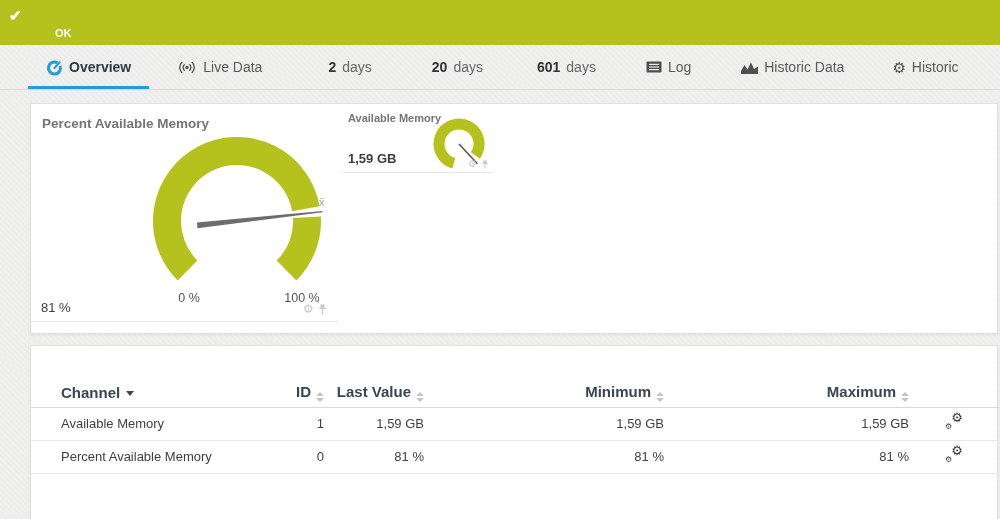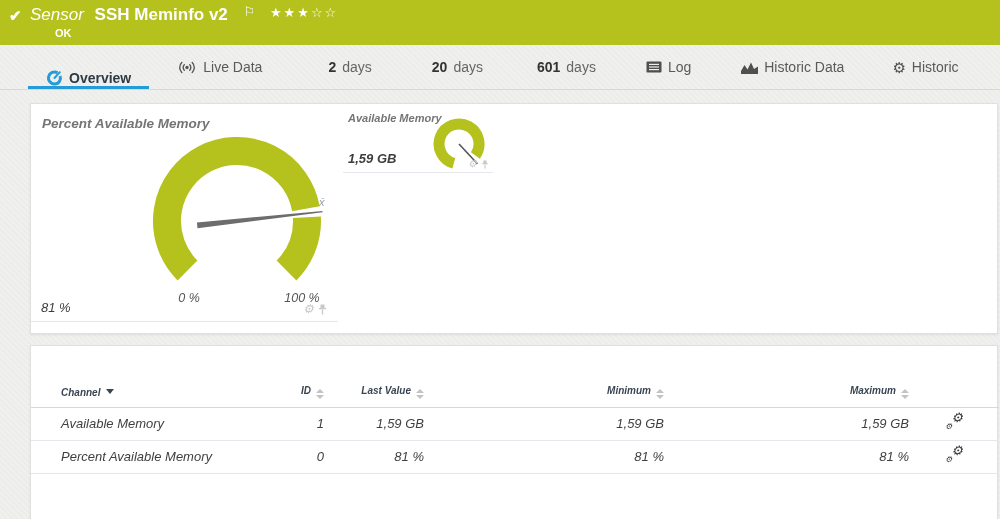--- a/index.html
+++ b/index.html
@@ -20,29 +20,29 @@
   .title-kind{font-style:italic;}
   .title-name{font-weight:bold;margin-left:6px;}
   .flag{font-size:13px;margin-left:11px;position:relative;top:-4px;}
   .stars{font-size:13px;letter-spacing:2px;margin-left:10px;position:relative;top:-3px;}
   .ok-status{position:absolute;left:55px;top:27px;font-size:11px;font-weight:bold;}
   
   .tabs{position:absolute;left:0;top:45px;width:1000px;height:45px;display:flex;align-items:stretch;
     padding-left:28px;border-bottom:1px solid #d8d8d4;}
   .tab{display:flex;align-items:center;gap:6px;padding:3px 18px 0 18px;font-size:14px;color:#5a5a5a;
     border-bottom:3px solid transparent;cursor:pointer;white-space:nowrap;}
-  .tab.active{border-bottom-color:var(--blue);color:#2e3a46;font-weight:bold;align-items:flex-end;}
+  .tab.active{border-bottom-color:var(--blue);color:#2e3a46;font-weight:bold;}
   .tab b{color:#333;font-weight:bold;}
   .tab .unit{color:#666;text-align:center;}
   .tab.ml10{margin-left:10px}.tab.ml14{margin-left:14px}.tab.ml18{margin-left:18px}
   .tab.ml24{margin-left:24px}.tab.ml30{margin-left:30px}.tab.ml12{margin-left:12px}
   .gear-glyph{font-size:15px;color:#4f4f4f;line-height:1;}
   
   .panel{position:absolute;left:30px;width:968px;background:#fff;border:1px solid var(--panel-border);
-    box-shadow:0 1px 2px rgba(0,0,0,0.07);font-style:italic;}
+    box-shadow:0 1px 2px rgba(0,0,0,0.07);}
   .panel-gauges{top:103px;height:231px;}
   .panel-table{top:345px;height:250px;}
   
   .gblock{position:absolute;top:0;border-bottom:1px solid var(--row-border);}
   .gblock-main{left:0;width:307px;height:218px;}
   .gblock-small{left:312px;width:150px;height:69px;}
   .gtitle{position:absolute;left:11px;top:12px;font-size:13.5px;font-weight:bold;color:var(--text-gray);}
   .gtitle-small{position:absolute;left:5px;top:8px;font-size:11px;font-weight:bold;color:var(--text-gray);}
   .gauge-svg-main{position:absolute;left:111px;top:27px;}
   .gauge-svg-small{position:absolute;left:89px;top:13px;}
@@ -51,21 +51,21 @@
   .gauge-value{position:absolute;left:10px;top:196px;font-size:13px;color:var(--text-dark);}
   .gauge-value-small{position:absolute;left:5px;top:47px;font-size:13px;font-weight:bold;color:var(--text-dark);}
   .avg-marker{position:absolute;left:288px;top:92px;font-size:11px;color:#98a0a8;}
   .blk-icons{position:absolute;display:flex;align-items:center;gap:4px;color:var(--icon-gray);}
   .blk-icons-main{left:272px;top:199px;}
   .blk-icons-small{right:4px;bottom:3px;}
   .blk-icons .gear-sm{font-size:12px;line-height:1;cursor:pointer;}
   
   .panel-table{padding-top:32px;}
   table{border-collapse:collapse;width:100%;table-layout:fixed;}
-  th{font-size:10px;font-weight:bold;color:var(--header-text);height:29px;
+  th{font-size:15px;font-weight:bold;color:var(--header-text);height:29px;
      border-bottom:1px solid #d7d7dc;text-align:right;padding:0;}
   th.ch{text-align:left;padding-left:30px;}
   td{font-size:13px;color:#3f3f3f;height:33px;border-bottom:1px solid var(--row-border);
      text-align:right;padding:0;}
   td.ch{text-align:left;padding-left:30px;}
   .sort{display:inline-flex;flex-direction:column;gap:2px;margin-left:5px;vertical-align:1px;}
   .sort i{display:block;width:0;height:0;border-left:4px solid transparent;border-right:4px solid transparent;}
   .sort .up{border-bottom:4px solid #c3c3c3;}
   .sort .down{border-top:4px solid #c3c3c3;}
   .caret-down{display:inline-block;width:0;height:0;border-left:4px solid transparent;
@@ -75,26 +75,20 @@
   .chgear .g2{position:absolute;left:0;bottom:-1px;font-size:8px;line-height:1;}
   .ticon{display:inline-flex;align-items:center;}
 </style>
 </head>
 <body>
 
 <div class="screen">
 
   <div class="topbar">
     <span class="check">✔</span>
-    <div class="title-row">
-      <span class="title-kind">Sensor</span>
-      <span class="title-name">SSH Meminfo v2</span>
-      <span class="flag">⚐</span>
-      <span class="stars">★★★☆☆</span>
-    </div>
     <div class="ok-status">OK</div>
   </div>
 
   <nav class="tabs">
     <div class="tab active">
       <span class="ticon">
         <svg width="17" height="17" viewBox="0 0 17 17">
           <path d="M11.5 3.8 A6 6 0 1 0 14.1 6.95" fill="none" stroke="#259bd7" stroke-width="3"></path>
           <line x1="8.5" y1="9" x2="13.8" y2="3.2" stroke="#259bd7" stroke-width="2" stroke-linecap="round"></line>
         </svg>

